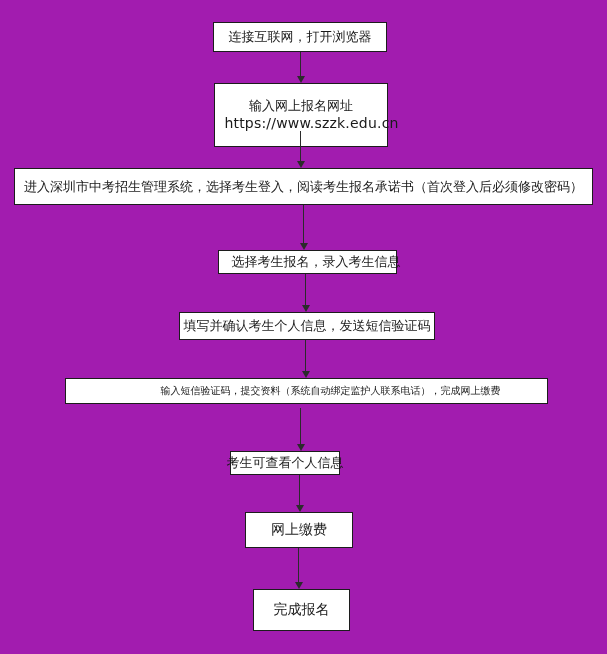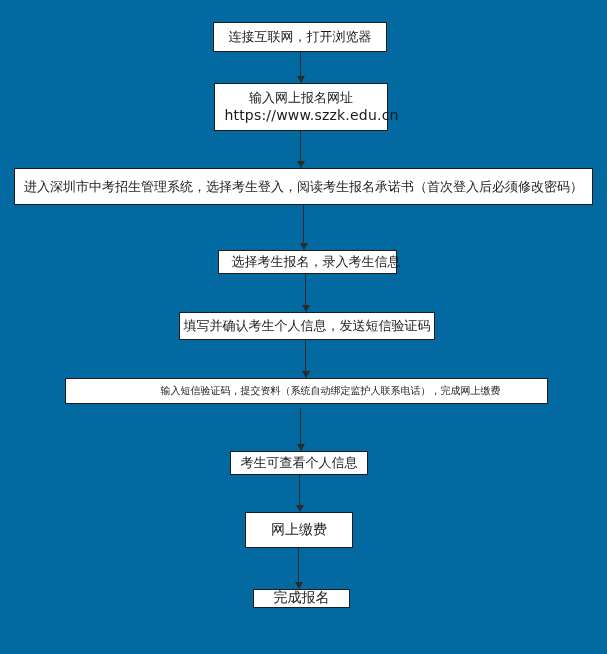--- a/index.html
+++ b/index.html
@@ -4,53 +4,53 @@
 <style>
   html, body {
     margin: 0;
     padding: 0;
     background: #ffffff;
   }
   .canvas {
     position: relative;
     width: 607px;
     height: 654px;
-    background: #0369a1;
+    background: #a21caf;
     overflow: hidden;
   }
   .node {
     position: absolute;
     box-sizing: border-box;
     border: 1px solid #1c1c1c;
     background: #ffffff;
     display: flex;
     flex-direction: column;
     align-items: center;
     justify-content: center;
     text-align: center;
     color: #1a1a1a;
     font-family: "Liberation Serif", "DejaVu Serif", serif;
     line-height: 1.35;
     white-space: nowrap;
   }
   .n1 { left: 213px; top: 22px;  width: 174px; height: 30px; font-size: 13px; }
-  .n2 { left: 214px; top: 83px;  width: 174px; height: 48px; font-size: 13px; }
+  .n2 { left: 214px; top: 83px;  width: 174px; height: 64px; font-size: 13px; }
   .n2 .url {
     font-family: "DejaVu Sans", "Liberation Sans", sans-serif;
     font-size: 14px;
     letter-spacing: 0.2px;
     margin-left: 21px;
   }
   .n3 { left: 14px;  top: 168px; width: 579px; height: 37px; font-size: 13px; text-align: center; }
   .n4 { left: 218px; top: 250px; width: 179px; height: 24px; font-size: 13px; padding-left: 17px; }
   .n5 { left: 179px; top: 312px; width: 256px; height: 28px; font-size: 13px; }
   .n6 { left: 65px;  top: 378px; width: 483px; height: 26px; font-size: 10px; padding-left: 48px; }
-  .n7 { left: 230px; top: 451px; width: 138px; height: 24px; font-size: 13px; }
+  .n7 { left: 230px; top: 451px; width: 110px; height: 24px; font-size: 13px; }
   .n8 { left: 245px; top: 512px; width: 108px; height: 36px; font-size: 14px; }
-  .n9 { left: 253px; top: 589px; width: 97px;  height: 19px; font-size: 14px; }
+  .n9 { left: 253px; top: 589px; width: 97px;  height: 42px; font-size: 14px; }
 
   .arrow { position: absolute; width: 1px; }
   .arrow .shaft {
     position: absolute;
     left: 0;
     top: 0;
     width: 1px;
     height: calc(100% - 6px);
     background: #2b2b2b;
   }

